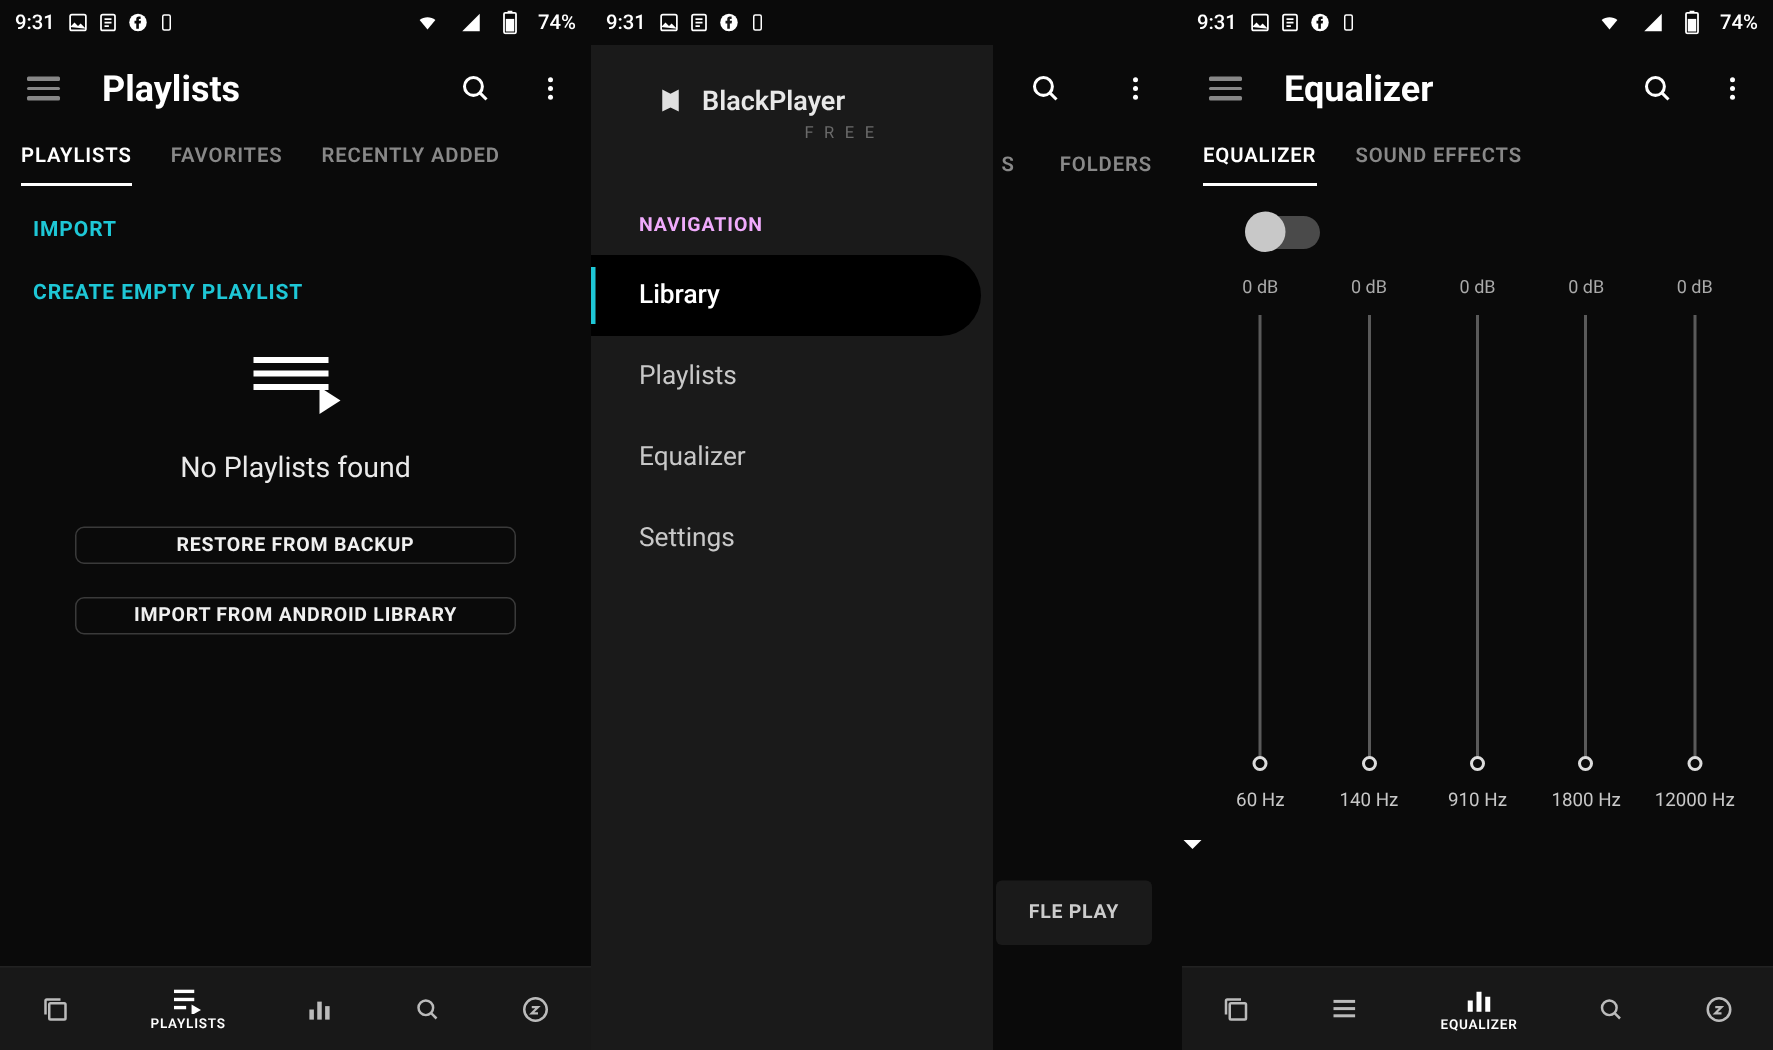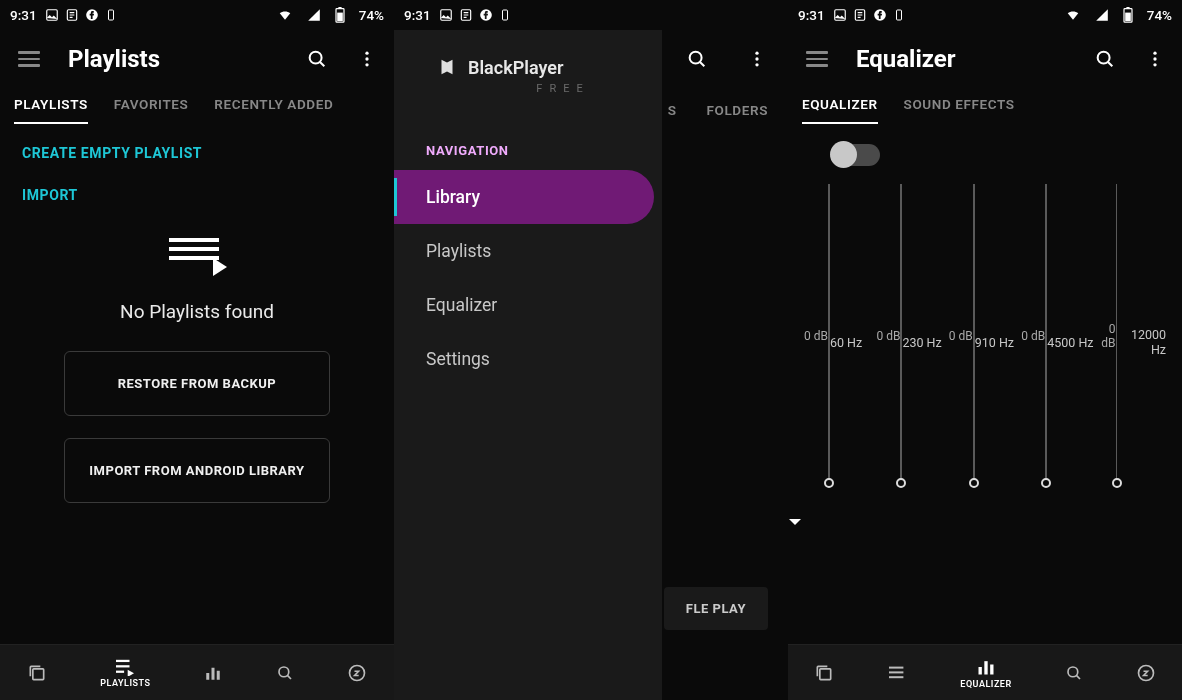--- a/index.html
+++ b/index.html
@@ -20,43 +20,43 @@
 .tab.active{color:#fff;}
 .tab.active::after{content:"";position:absolute;left:0;right:0;bottom:0;height:2px;background:#fff;}
 .content{flex:1;overflow:hidden;}
 .link-row{padding:13px 22px;font-size:14px;font-weight:700;letter-spacing:0.6px;color:#1ec7d6;}
 .empty{display:flex;flex-direction:column;align-items:center;margin-top:22px;}
 .empty-icon{width:56px;margin-bottom:24px;}
 .empty-icon .lines{display:flex;flex-direction:column;gap:5px;}
 .empty-icon .lines span{height:4px;background:#fff;width:50px;}
 .empty-icon .tri{width:0;height:0;border-left:14px solid #fff;border-top:9px solid transparent;border-bottom:9px solid transparent;margin-left:44px;margin-top:-2px;}
 .empty-txt{font-size:19px;color:#eaeaea;margin-bottom:28px;}
-.outline-btn{border:1px solid #3a3a3a;border-radius:6px;padding:24px 0;width:266px;text-align:center;font-size:13px;font-weight:700;letter-spacing:0.5px;color:#f0f0f0;margin-bottom:22px;}
+.outline-btn{border:1px solid #3a3a3a;border-radius:6px;padding:4px 0;width:294px;text-align:center;font-size:13px;font-weight:700;letter-spacing:0.5px;color:#f0f0f0;margin-bottom:22px;}
 .bottom-nav{height:56px;display:flex;align-items:center;justify-content:space-around;background:#181818;border-top:1px solid #222;}
 .bn{display:flex;flex-direction:column;align-items:center;gap:2px;color:#bbb;font-size:9px;font-weight:600;letter-spacing:0.5px;}
 .bn.active{color:#fff;}
 
 .drawer{position:absolute;left:0;top:30px;width:268px;bottom:0;background:#1a1a1a;display:flex;flex-direction:column;padding-top:26px;}
 .brand{display:flex;align-items:center;gap:10px;padding-left:42px;margin-bottom:4px;}
 .brand-name{font-size:18px;font-weight:600;color:#e8e8e8;}
 .brand-sub{font-size:11px;letter-spacing:7px;color:#6a6a6a;text-align:center;padding-left:70px;margin-bottom:48px;}
 .section-h{font-size:13px;font-weight:700;letter-spacing:0.6px;color:#f0abfc;padding-left:32px;margin-bottom:12px;}
 .nav-item{padding:17px 32px;font-size:17.5px;color:#c8c8c8;border-radius:0 28px 28px 0;margin-right:8px;}
-.nav-item.sel{background:#701a75;color:#fff;font-weight:500;position:relative;}
+.nav-item.sel{background:#000000;color:#fff;font-weight:500;position:relative;}
 .nav-item.sel::before{content:"";position:absolute;left:0;top:8px;bottom:8px;width:3px;background:#1ec7d6;}
 .backdrop{position:absolute;left:268px;right:0;top:30px;bottom:56px;background:#0a0a0a;}
 .backdrop .app-bar{justify-content:flex-end;padding-right:16px;gap:30px;}
 .bd-tabs{padding:14px 20px 0;font-size:13.5px;font-weight:600;letter-spacing:0.6px;color:#888;display:flex;gap:30px;justify-content:flex-end;}
 .pill-btn{position:absolute;right:20px;bottom:14px;background:#1a1a1a;padding:14px 22px;border-radius:4px;font-size:13px;font-weight:700;letter-spacing:0.5px;color:#ccc;}
 
 .switch-row{display:flex;justify-content:flex-start;padding:12px 44px;}
 .switch{width:48px;height:22px;background:#4a4a4a;border-radius:12px;position:relative;}
 .switch .knob{position:absolute;left:-2px;top:-3px;width:27px;height:27px;border-radius:50%;background:#c8c8c8;}
 .bands{display:flex;justify-content:space-between;padding:0 16px;margin-top:6px;}
-.band{display:flex;flex-direction:row;align-items:center;width:74px;text-align:right;}
+.band{display:flex;flex-direction:column;align-items:center;width:74px;}
 .db{font-size:12px;color:#aaa;margin-bottom:12px;}
 .slider-v{width:2px;height:300px;background:#5a5a5a;position:relative;margin-bottom:16px;}
 .slider-v .dot{position:absolute;bottom:-4px;left:-4px;width:10px;height:10px;border-radius:50%;border:2px solid #ddd;background:#0a0a0a;}
 .hz{font-size:12.5px;color:#c8c8c8;}
 .dropdown-caret{align-self:flex-end;margin:18px 22px 0 0;}
 svg{display:block;}
 </style>
 </head>
 <body>
 
@@ -120,22 +120,22 @@
     </div>
   </div>
 
   <div class="tabs">
     <div class="tab active">PLAYLISTS</div>
     <div class="tab">FAVORITES</div>
     <div class="tab">RECENTLY ADDED</div>
   </div>
 
   <div class="content">
+    <div class="link-row">IMPORT</div>
     <div class="link-row">CREATE EMPTY PLAYLIST</div>
-    <div class="link-row">IMPORT</div>
     <div class="empty">
       <div class="empty-icon">
         <div class="lines">
             <span></span>
             <span></span>
             <span></span>
           </div>
         <div class="tri"></div>
       </div>
       <div class="empty-txt">No Playlists found</div>
@@ -338,35 +338,35 @@
         <div class="slider-v">
             <div class="dot"></div>
           </div>
         <span class="hz">60 Hz</span>
       </div>
       <div class="band">
         <span class="db">0 dB</span>
         <div class="slider-v">
             <div class="dot"></div>
           </div>
-        <span class="hz">230 Hz</span>
+        <span class="hz">140 Hz</span>
       </div>
       <div class="band">
         <span class="db">0 dB</span>
         <div class="slider-v">
             <div class="dot"></div>
           </div>
         <span class="hz">910 Hz</span>
       </div>
       <div class="band">
         <span class="db">0 dB</span>
         <div class="slider-v">
             <div class="dot"></div>
           </div>
-        <span class="hz">4500 Hz</span>
+        <span class="hz">1800 Hz</span>
       </div>
       <div class="band">
         <span class="db">0 dB</span>
         <div class="slider-v">
             <div class="dot"></div>
           </div>
         <span class="hz">12000 Hz</span>
       </div>
     </div>
     <div class="dropdown-caret">

